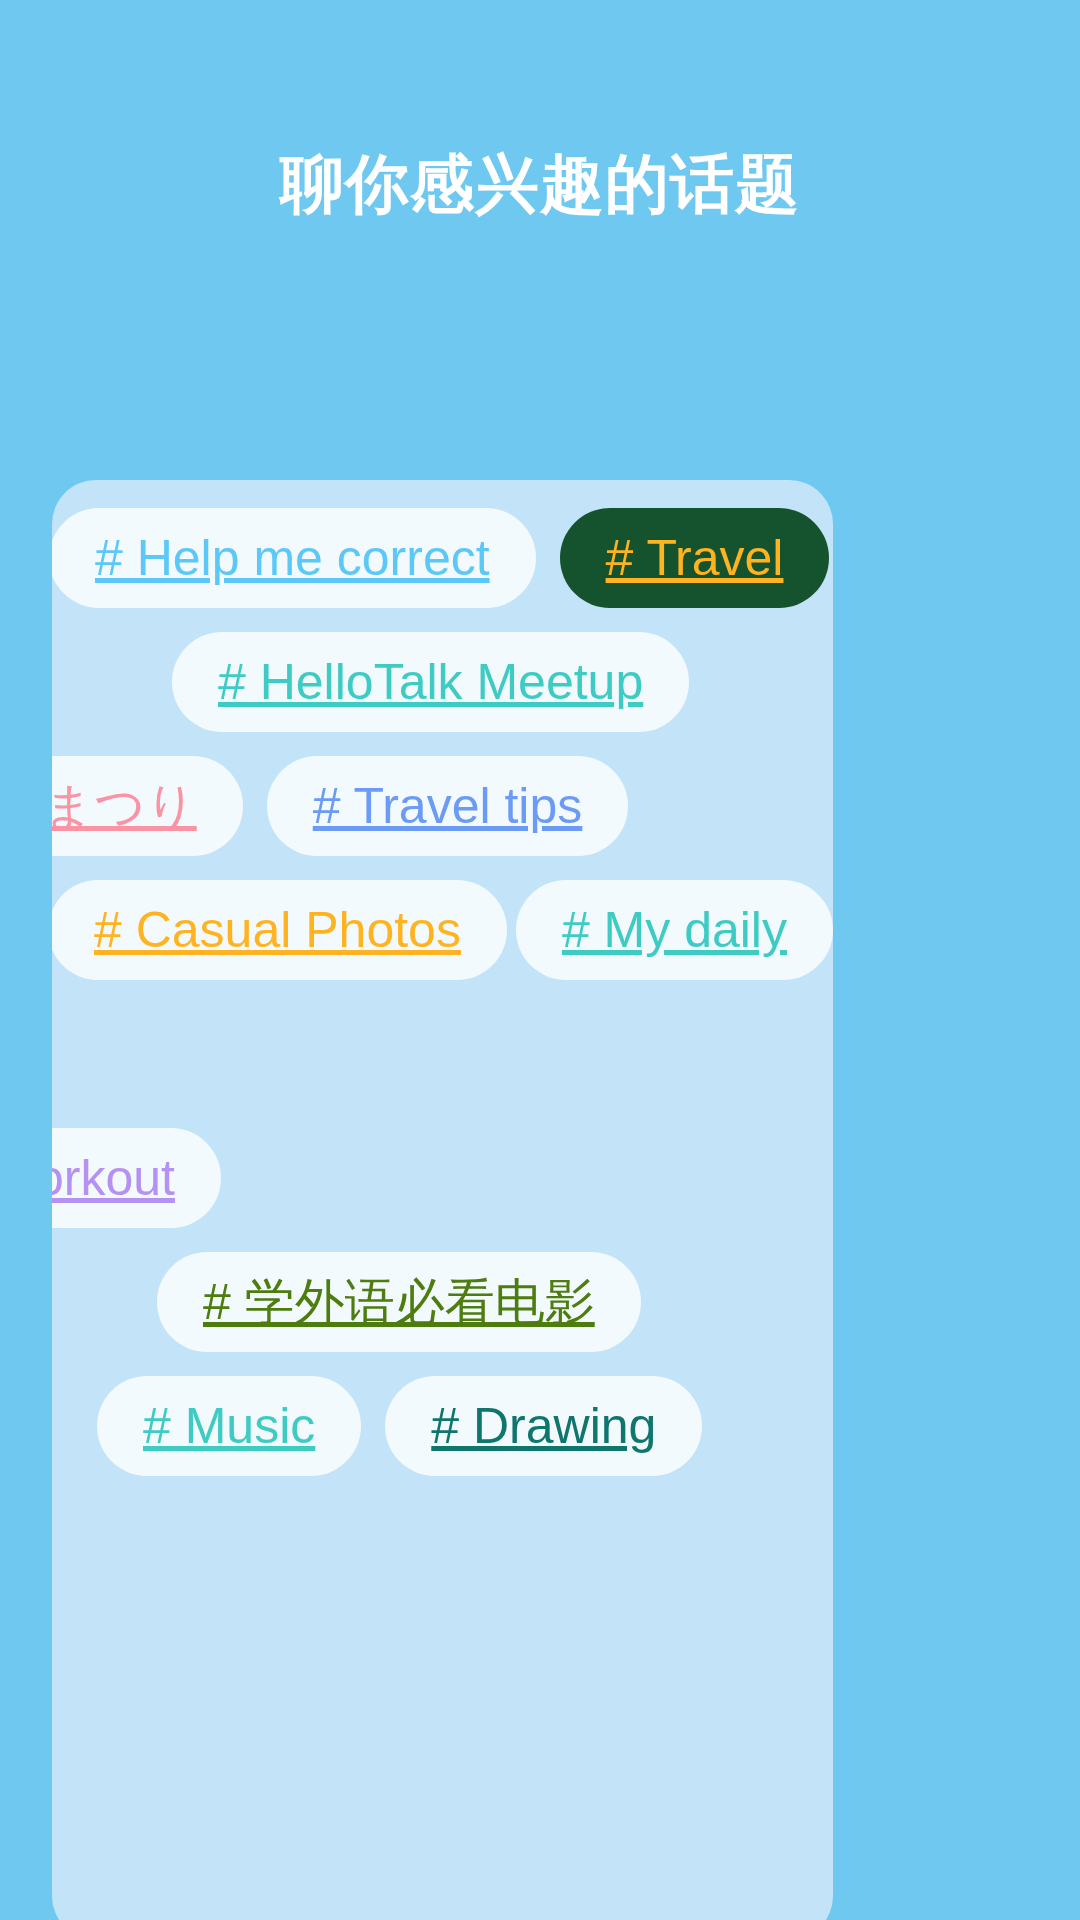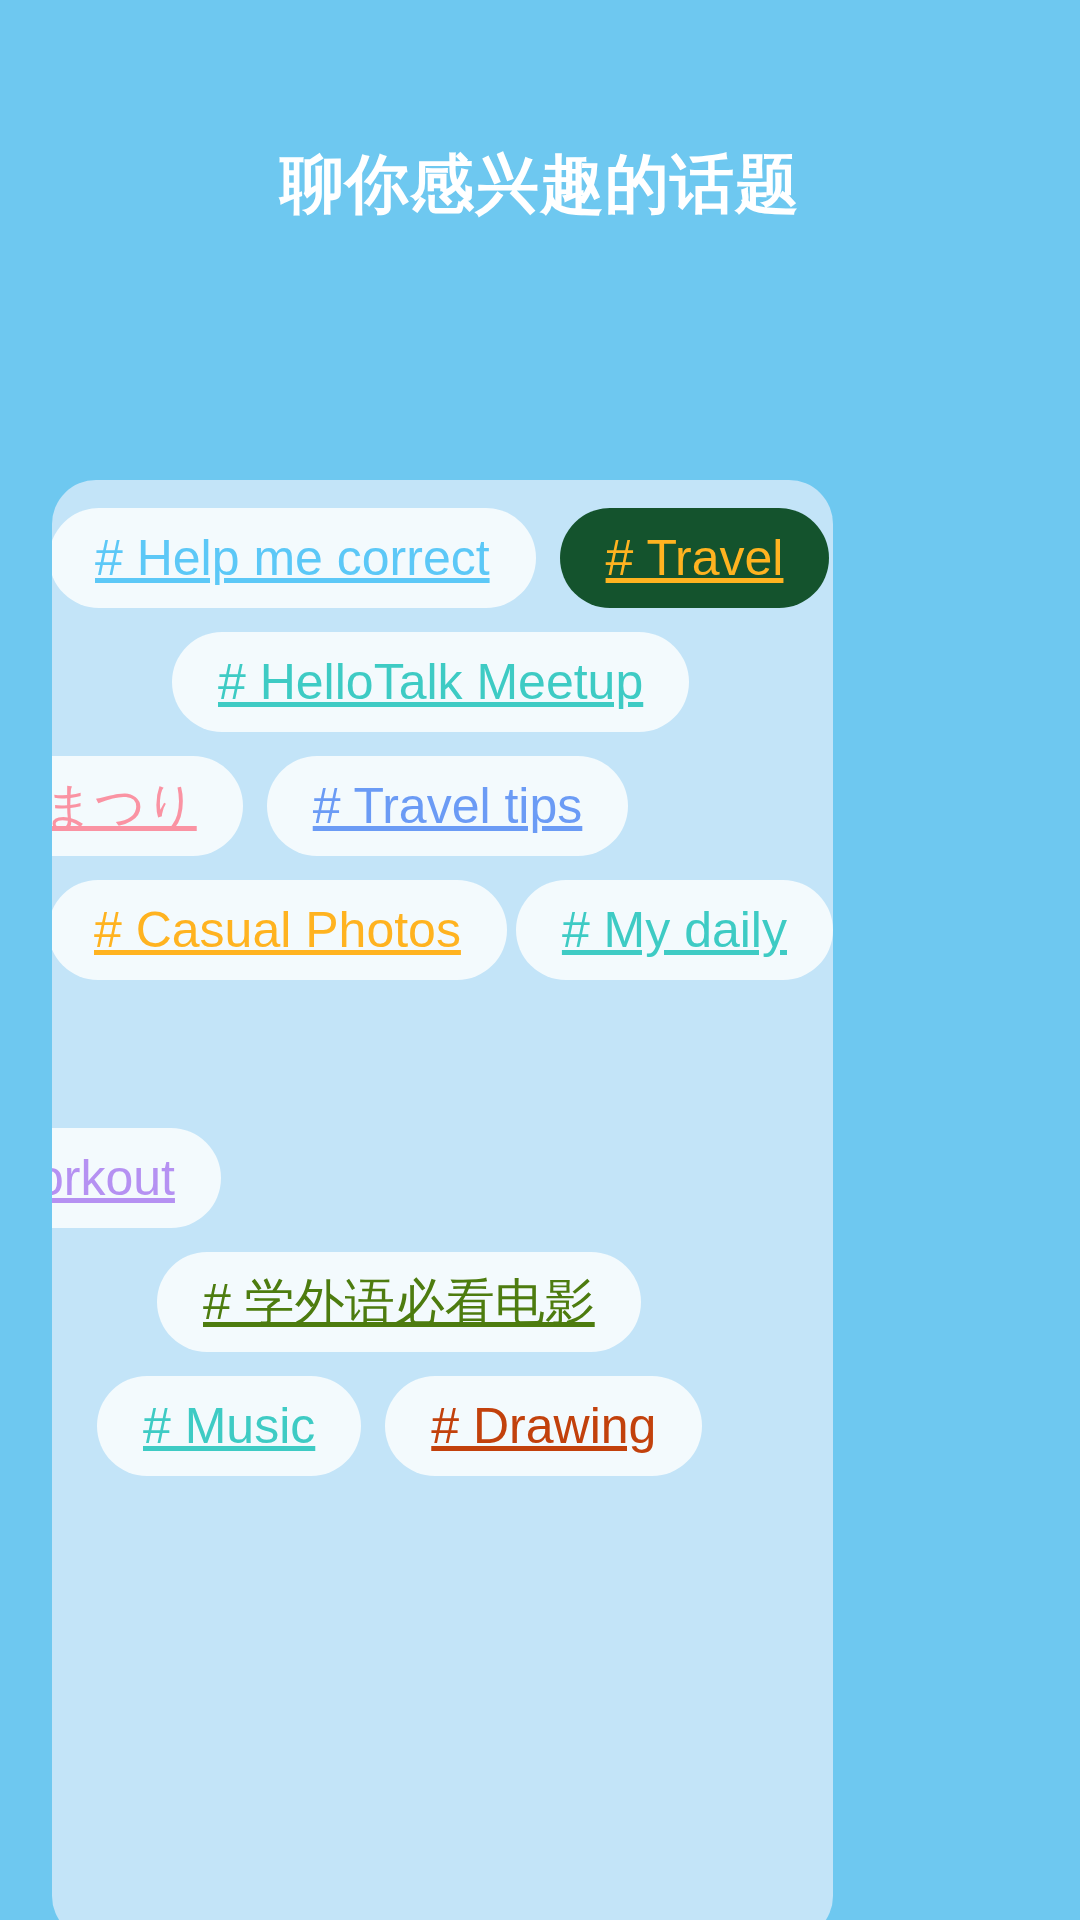--- a/index.html
+++ b/index.html
@@ -91,17 +91,17 @@
         <div class="pill" style="color: rgb(62, 203, 196); background: rgb(243, 250, 253);"># My daily</div>
       </div>
       <div class="row" style="top: 648px; left: -150px; gap: 24px;">
         <div class="pill" style="color: rgb(181, 145, 242); background: rgb(243, 250, 253);"># Workout</div>
       </div>
       <div class="row" style="top: 772px; left: 105px; gap: 24px;">
         <div class="pill cjk" style="color: #4d7c0f; background: rgb(243, 250, 253);"># 学外语必看电影</div>
       </div>
       <div class="row" style="top: 896px; left: 45px; gap: 24px;">
         <div class="pill" style="color: rgb(62, 203, 196); background: rgb(243, 250, 253);"># Music</div>
-        <div class="pill" style="color: #c2410c; background: rgb(243, 250, 253);"># Drawing</div>
+        <div class="pill" style="color: #0f766e; background: rgb(243, 250, 253);"># Drawing</div>
       </div>
     </div>
 
 </div>
 
 </body></html>

